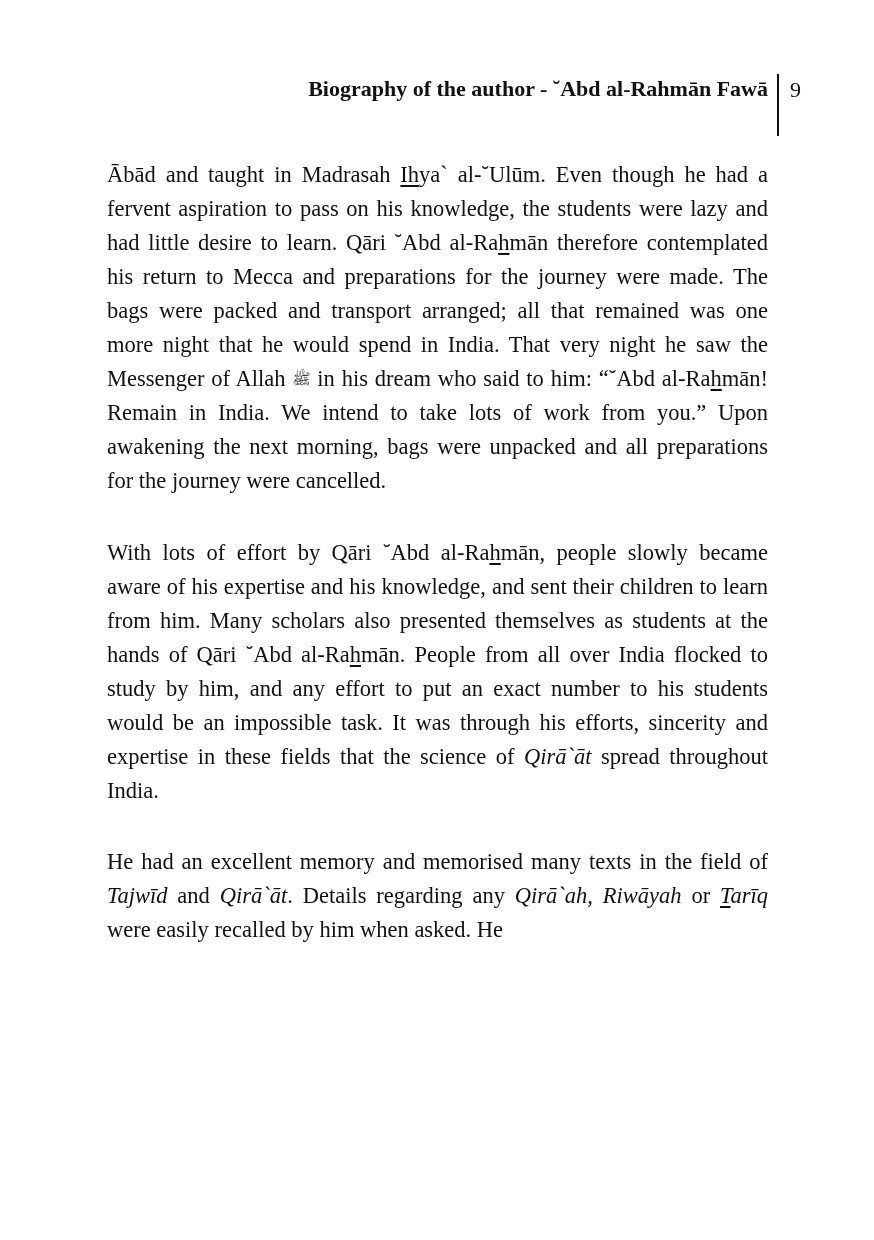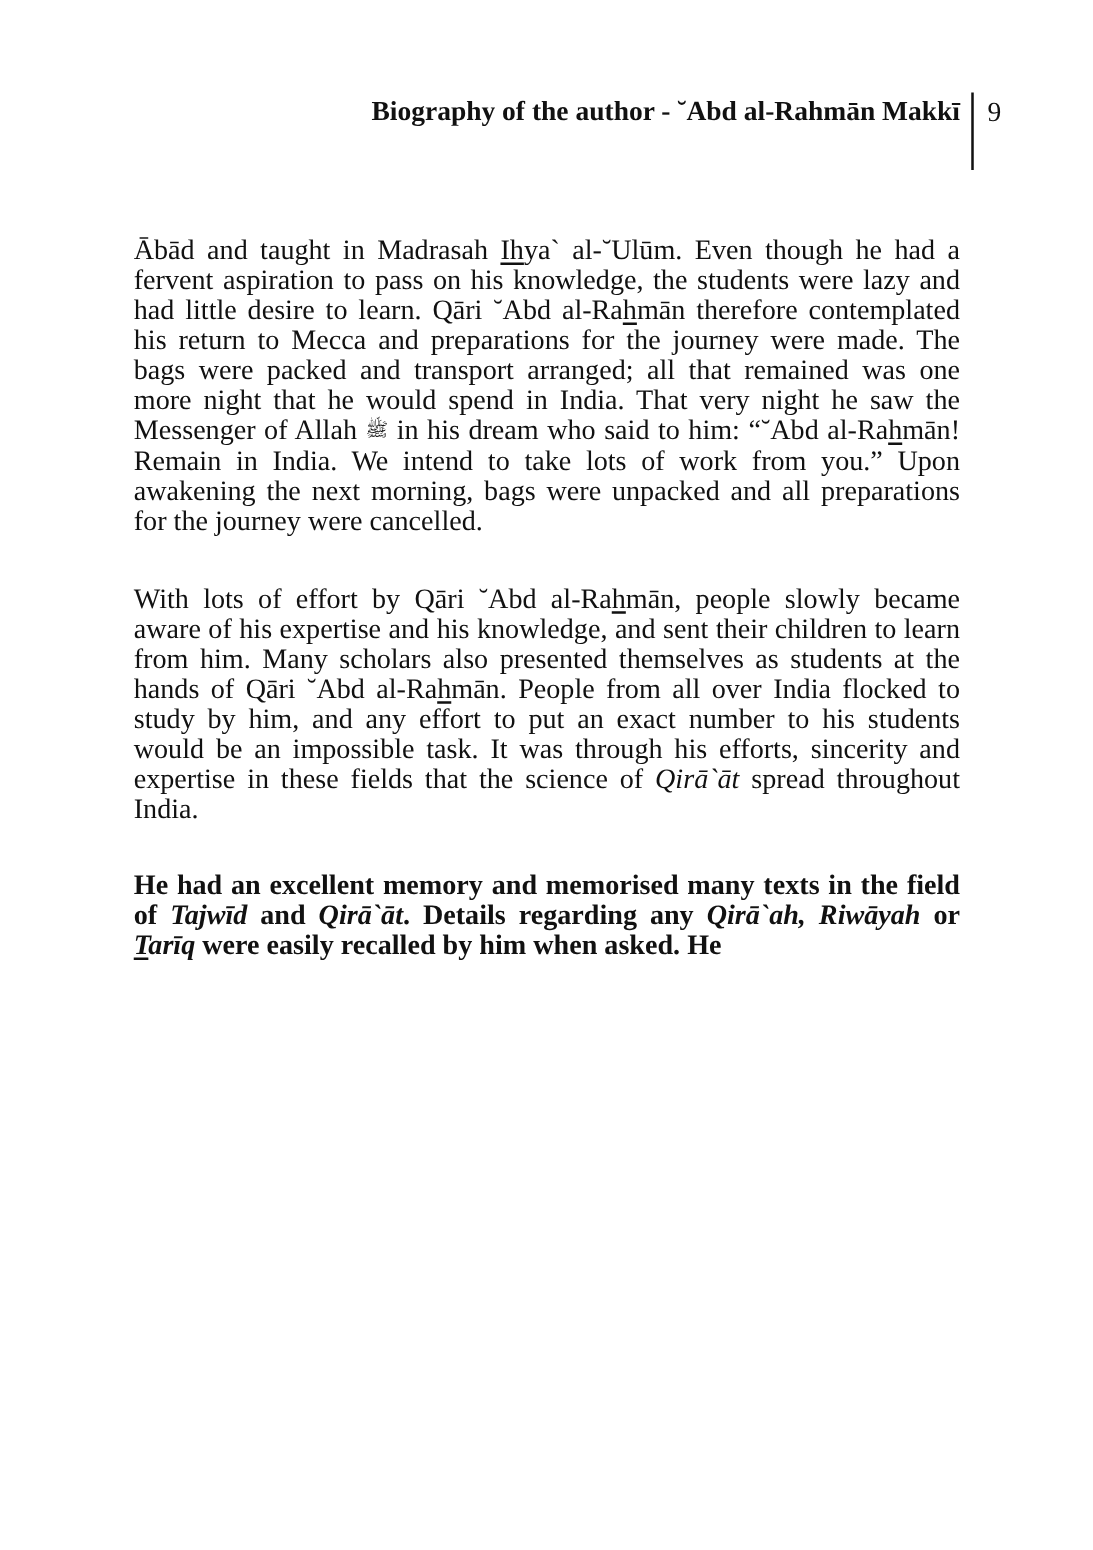--- a/index.html
+++ b/index.html
@@ -17,35 +17,35 @@
     }
     .header-text .title { font-weight: normal; }
     .header-text .subtitle { font-weight: bold; }
     .header-rule {
       position: absolute; left: 777px; top: 0; width: 2px; height: 62px; background: #111;
     }
     .page-num {
       position: absolute; left: 790px; top: 2px; font-size: 22px; line-height: 28px;
     }
     .body-text {
-      position: absolute; left: 107px; top: 188px; width: 661px;
-      font-size: 22.5px; line-height: 24px; text-align: justify;
+      position: absolute; left: 107px; top: 158px; width: 661px;
+      font-size: 22.5px; line-height: 34px; text-align: justify;
     }
     .body-text p { margin: 0 0 37.6px 0; }
-    .body-text p:last-child { margin-bottom: 2px; font-weight: bold; }
+    .body-text p:last-child { margin-bottom: 2px; }
     .ul { text-decoration: underline; text-underline-offset: 3px; }
     em { font-style: italic; }
     .saw { font-size: 15px; vertical-align: 2px; }
   </style>
 </head>
 <body>
 
 <div class="header">
   <div class="header-text">
-    <div class="subtitle">Biography of the author - ˘Abd al-Rahmān Makkī</div>
+    <div class="subtitle">Biography of the author - ˘Abd al-Rahmān Fawā</div>
   </div>
   <div class="header-rule"></div>
   <div class="page-num">9</div>
 </div>
 
 <div class="body-text">
   <p><span>Ābād and taught in Madrasah </span><span class="ul">Ih</span><span>ya` al-˘Ulūm. Even though he had a fervent aspiration to pass on his knowledge, the students were lazy and had little desire to learn. Qāri ˘Abd al-Ra</span><span class="ul">h</span><span>mān therefore contemplated his return to Mecca and preparations for the journey were made. The bags were packed and transport arranged; all that remained was one more night that he would spend in India. That very night he saw the Messenger of Allah </span><span class="saw">ﷺ</span><span> in his dream who said to him: “˘Abd al-Ra</span><span class="ul">h</span><span>mān! Remain in India. We intend to take lots of work from you.” Upon awakening the next morning, bags were unpacked and all preparations for the journey were cancelled.</span></p>
   <p><span>With lots of effort by Qāri ˘Abd al-Ra</span><span class="ul">h</span><span>mān, people slowly became aware of his expertise and his knowledge, and sent their children to learn from him. Many scholars also presented themselves as students at the hands of Qāri ˘Abd al-Ra</span><span class="ul">h</span><span>mān. People from all over India flocked to study by him, and any effort to put an exact number to his students would be an impossible task. It was through his efforts, sincerity and expertise in these fields that the science of </span><em>Qirā`āt</em><span> spread throughout India.</span></p>
   <p><span>He had an excellent memory and memorised many texts in the field of </span><em>Tajwīd</em><span> and </span><em>Qirā`āt</em><span>. Details regarding any </span><em>Qirā`ah,</em><span> </span><em>Riwāyah</em><span> or </span><em class="ul">T</em><em>arīq</em><span> were easily recalled by him when asked. He</span></p>
 </div>

